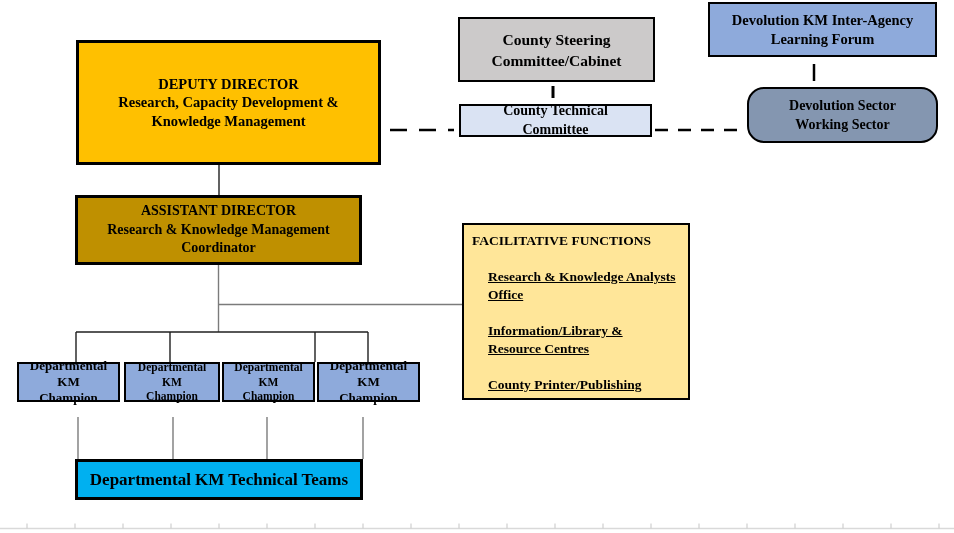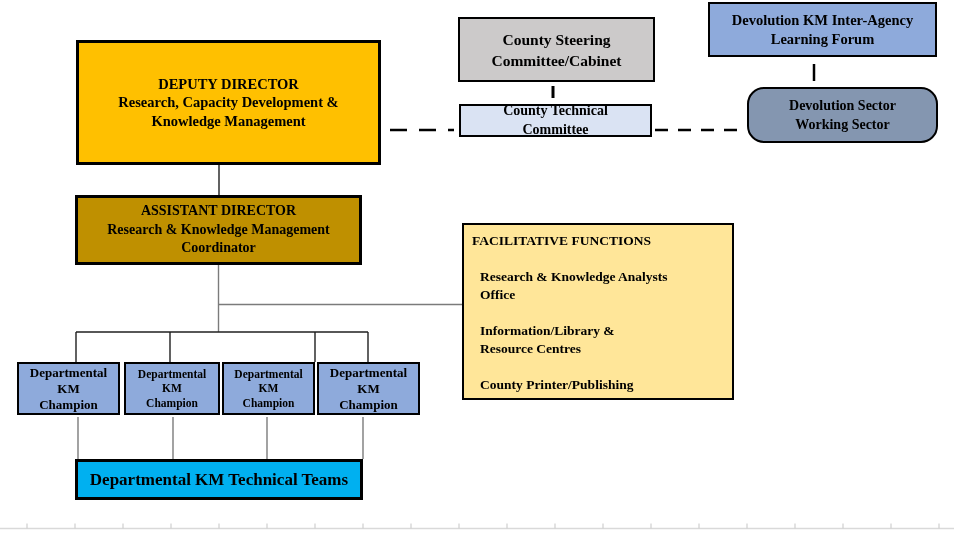--- a/index.html
+++ b/index.html
@@ -24,29 +24,29 @@
   .ln{white-space:pre;}
 
   #deputy{left:76px;top:40px;width:305px;height:125px;background:var(--c-deputy);border-width:3px;font-size:14.5px;line-height:18.5px;}
   #assistant{left:75px;top:195px;width:287px;height:70px;background:var(--c-assistant);border-width:3px;font-size:14px;line-height:18.5px;}
   #steering{left:458px;top:17px;width:197px;height:65px;background:var(--c-steering);font-size:15.5px;line-height:21px;}
   #technical{left:459px;top:104px;width:193px;height:33px;background:var(--c-technical);font-size:14px;line-height:18.5px;}
   #forum{left:708px;top:2px;width:229px;height:55px;background:var(--c-forum);font-size:14.5px;line-height:19px;}
   #working{left:747px;top:87px;width:191px;height:56px;background:var(--c-working-group);font-size:14px;line-height:19px;border-radius:17px;}
 
   #facilitative{
-    left:462px;top:223px;width:272px;height:177px;background:var(--c-facilitative);
+    left:462px;top:223px;width:228px;height:177px;background:var(--c-facilitative);
     justify-content:flex-start;align-items:flex-start;text-align:left;
     padding:7px 8px;font-size:13.5px;line-height:18px;
   }
   #facilitative .fac-title{margin:0 0 18px 0;}
-  #facilitative p{margin:0 0 18px 8px;}
+  #facilitative p{margin:0 0 18px 16px;text-decoration:underline;}
   #facilitative p:last-child{margin-bottom:0;}
 
-  .champ{top:362px;height:53px;background:var(--c-champion);border-width:2.5px;font-size:13px;line-height:16px;font-family:Liberation Serif, serif;}
+  .champ{top:362px;height:40px;background:var(--c-champion);border-width:2.5px;font-size:13px;line-height:16px;font-family:Liberation Serif, serif;}
   .champ.sm{font-size:11.5px;line-height:14.5px;}
   #champ1{left:17px;width:103px;}
   #champ2{left:124px;width:96px;}
   #champ3{left:222px;width:93px;}
   #champ4{left:317px;width:103px;}
 
   #teams{left:75px;top:459px;width:288px;height:41px;background:var(--c-teams);border-width:3px;font-size:17px;line-height:18px;}
 </style>
 </head>
 <body>

